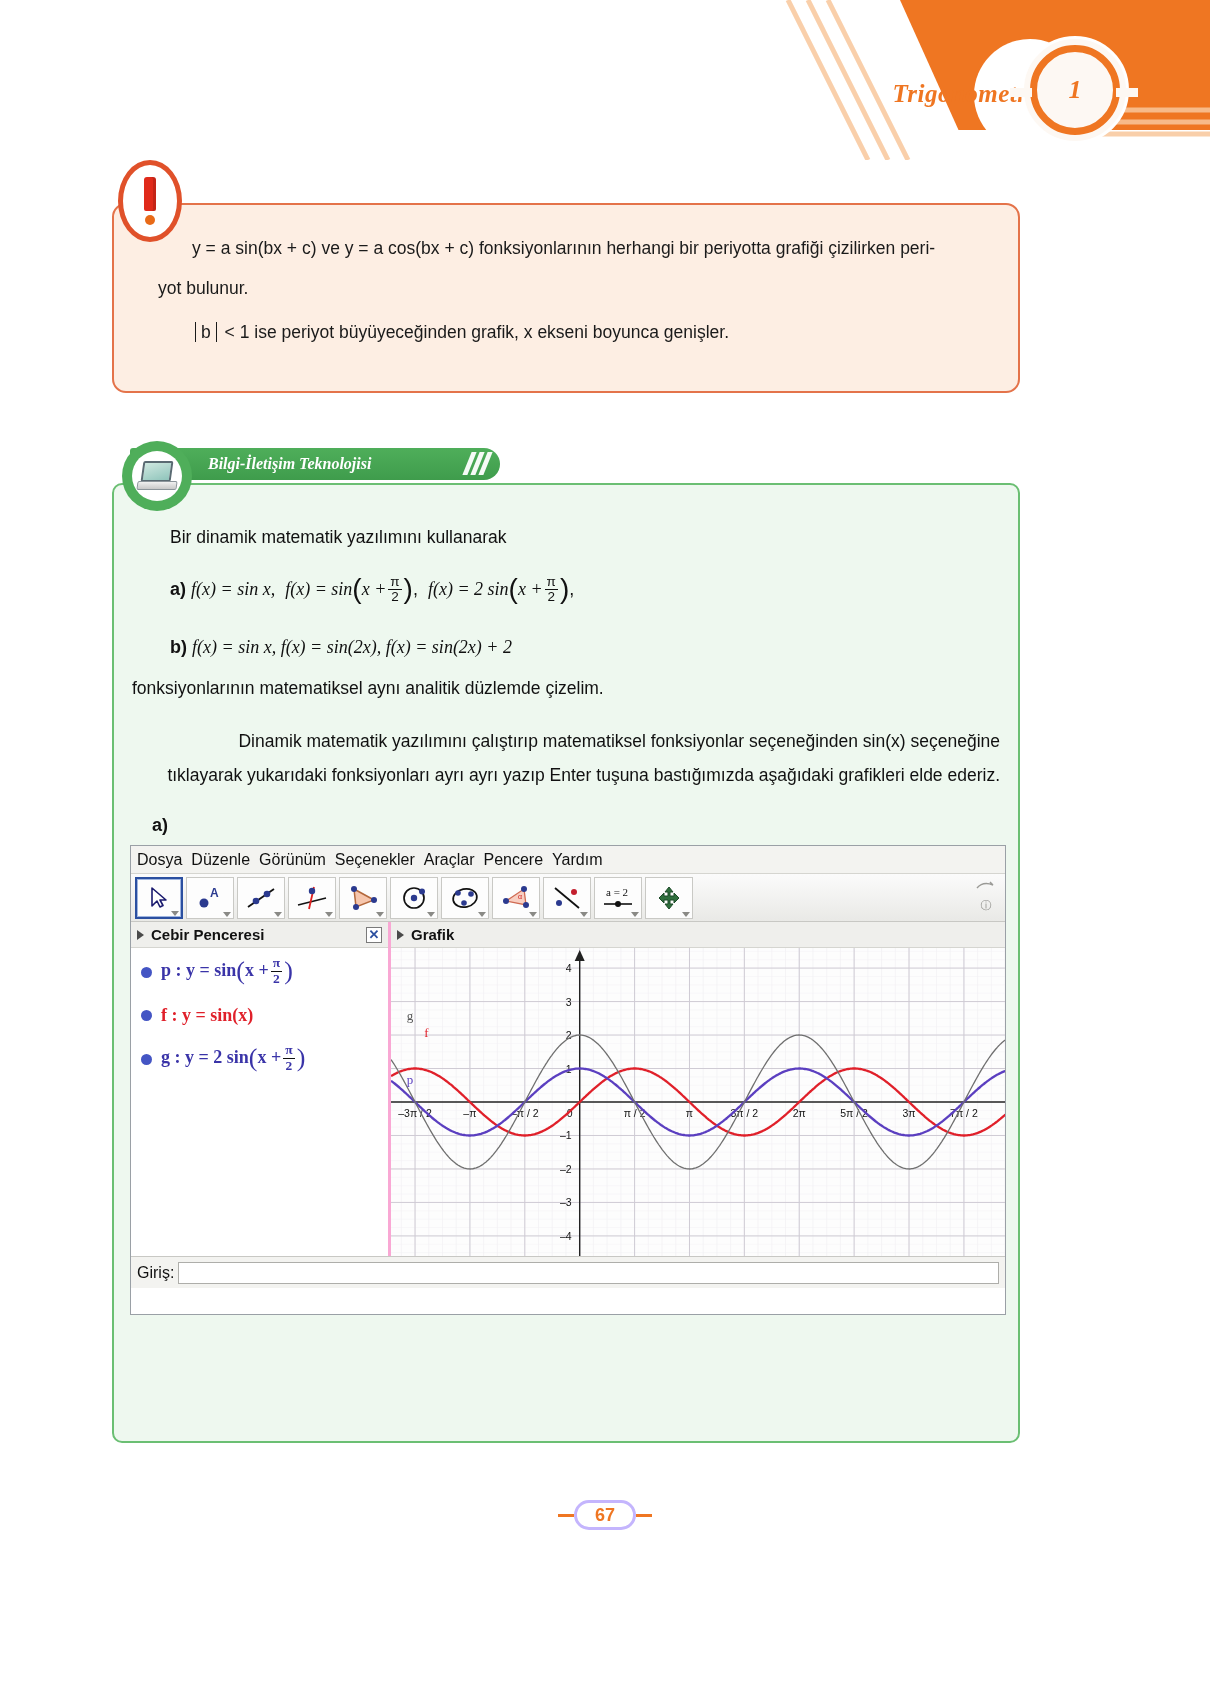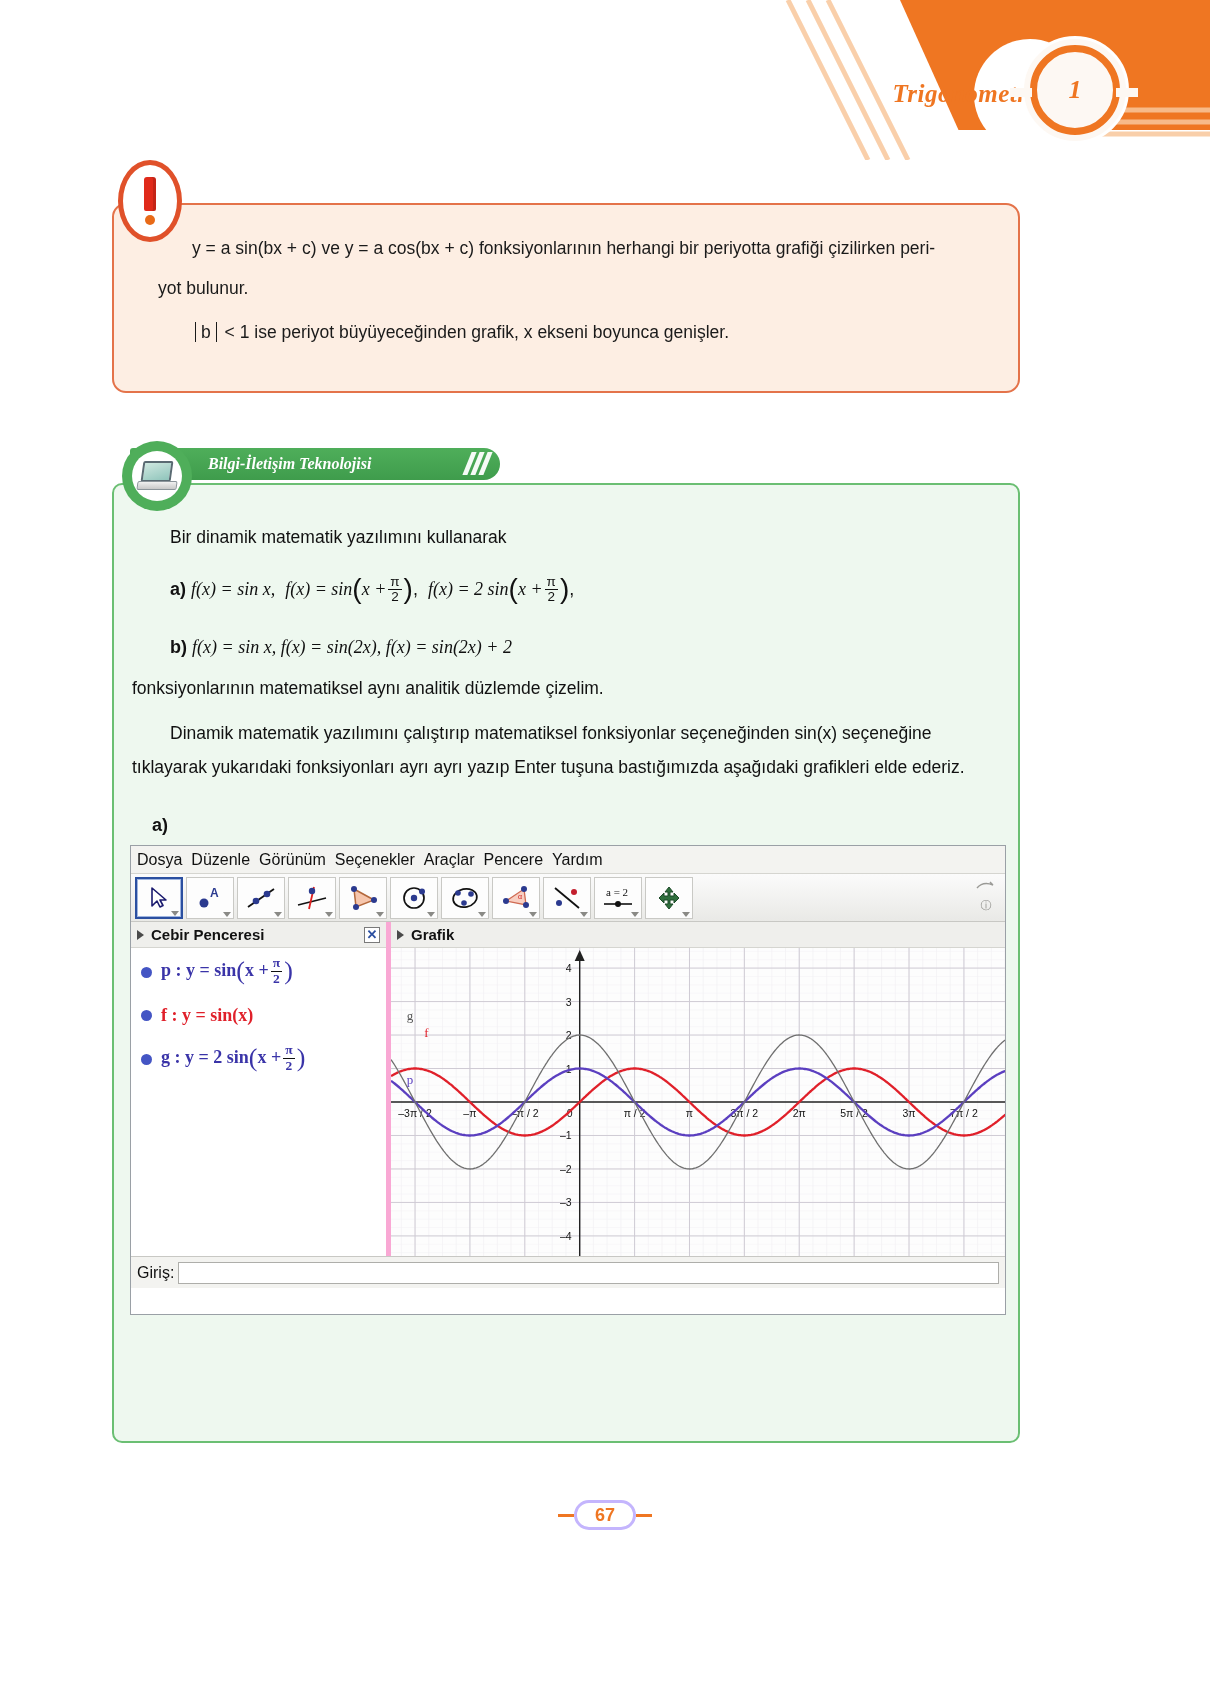--- a/index.html
+++ b/index.html
@@ -152,21 +152,21 @@
   }
   .tbtn.sel{ border:2px solid #2b4fa0; box-shadow:0 0 0 1px #9fb5e0 inset; }
   .tbtn .caret{
     position:absolute; right:2px; bottom:1px;
     width:0;height:0;border-left:4px solid transparent;border-right:4px solid transparent;
     border-top:5px solid #8a8a86;
   }
   .gg-tb-right{ position:absolute; right:8px; top:6px; text-align:center; color:#8d8d89; font-size:11px;}
 
   .gg-body{ display:flex; height:334px; }
-  .gg-algebra{ width:260px; border-right:5px solid #f9a8d4; background:#ffffff; position:relative; }
+  .gg-algebra{ width:260px; border-right:3px solid #f9a8d4; background:#ffffff; position:relative; }
   .panel-head{
     height:26px; background:#efefec; border-bottom:1px solid #d5d5d0;
     display:flex; align-items:center; gap:7px; padding:0 6px;
     font-size:15px; font-weight:bold; color:#111;
   }
   .tri-right{ width:0;height:0;border-top:5px solid transparent;border-bottom:5px solid transparent;border-left:7px solid #4a4a4a;}
   .close-x{
     position:absolute; right:6px; top:5px; width:16px; height:16px;
     border:1px solid #7a7a7a; background:#fff; color:#2b4fa0;
     font-size:13px; line-height:14px; text-align:center; font-weight:bold;
@@ -267,21 +267,21 @@
           <span class="den">2</span>
         </span><span class="bigparen">)</span>,
     </div>
 
     <div class="g-formula">
       <span class="bold">b)</span>
       <span class="fn">f(x) = sin x,   f(x) = sin(2x),   f(x) = sin(2x) + 2</span>
     </div>
 
     <p class="g-p">fonksiyonlarının matematiksel aynı analitik düzlemde çizelim.</p>
-    <p class="g-p lead" style="margin-top:12px;">Dinamik matematik yazılımını çalıştırıp matematiksel fonksiyonlar seçeneğinden sin(x) seçeneğine tıklayarak yukarıdaki fonksiyonları ayrı ayrı yazıp Enter tuşuna bastığımızda aşağıdaki grafikleri elde ederiz.</p>
+    <p class="g-p lead" style="margin-top:20px;text-align:right;">Dinamik matematik yazılımını çalıştırıp matematiksel fonksiyonlar seçeneğinden sin(x) seçeneğine tıklayarak yukarıdaki fonksiyonları ayrı ayrı yazıp Enter tuşuna bastığımızda aşağıdaki grafikleri elde ederiz.</p>
   </div>
 
   <div class="label-a">a)</div>
 
   <div class="gg">
 
     <div class="gg-menubar">
       <span>Dosya</span>
       <span>Düzenle</span>
       <span>Görünüm</span>

